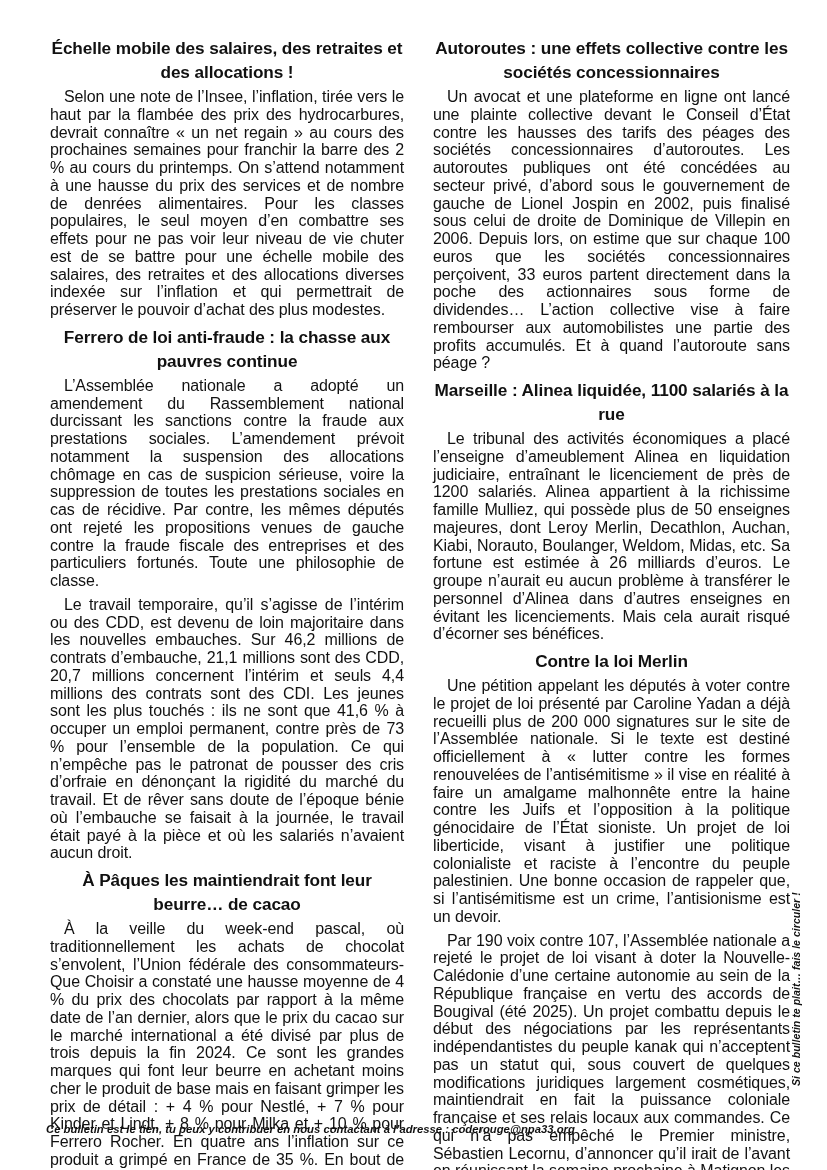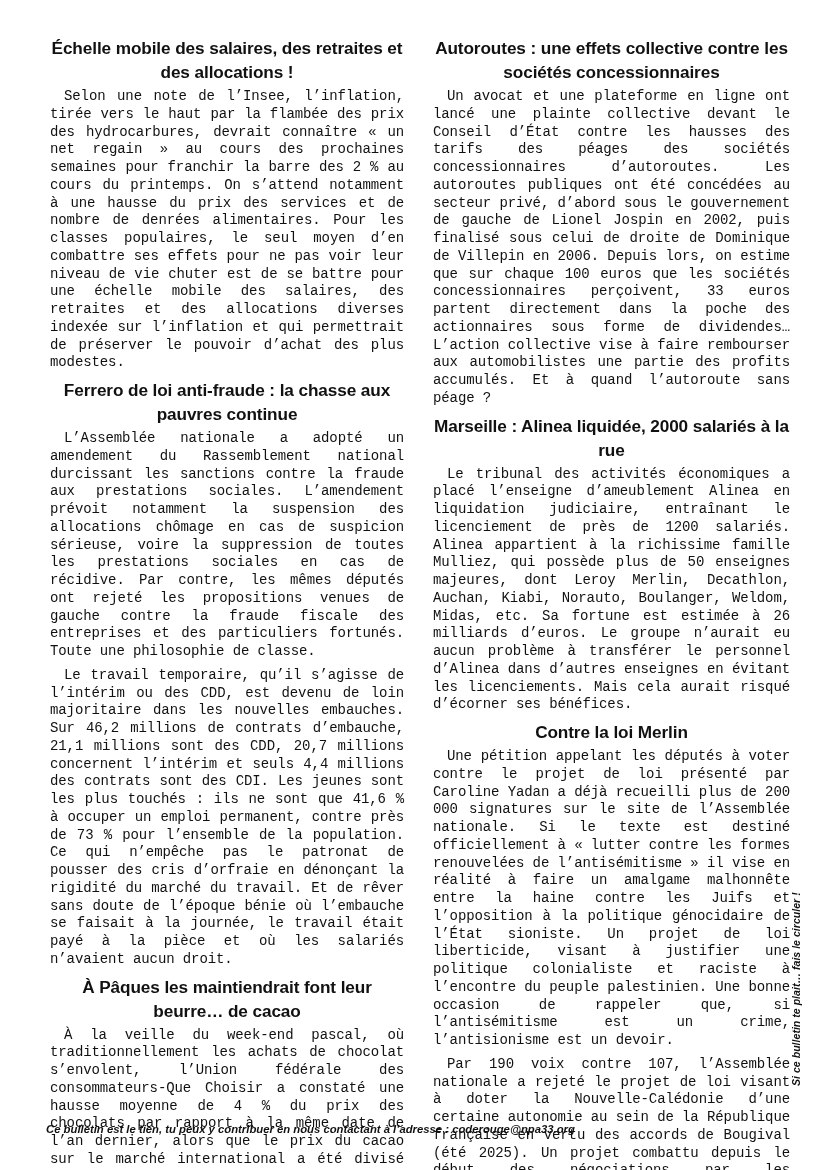--- a/index.html
+++ b/index.html
@@ -7,22 +7,22 @@
   .col { position: absolute; top: 36px; width: 354px; }
   .col.left { left: 50px; }
   .col.right { left: 433px; width: 357px; }
   .article { margin: 0; }
   h2 {
     font-family: "Liberation Sans", sans-serif;
     font-weight: bold; font-size: 17.2px; line-height: 24px;
     text-align: center; margin: 0 0 4px 0; letter-spacing: -0.1px;
   }
   p {
-    font-family: Liberation Mono, monospace;
-    font-size: 14px; line-height: 17.75px; text-align: justify;
+    font-family: Liberation Sans, sans-serif;
+    font-size: 16px; line-height: 17.75px; text-align: justify;
     margin: 0 0 6px 0; text-indent: 14px; letter-spacing: -0.1px;
   }
   .footer {
     position: absolute; left: 46px; top: 1123px;
     font-family: "Liberation Sans", sans-serif; font-style: italic; font-weight: bold;
     font-size: 11.3px; color: #111;
   }
   .side-note {
     position: absolute; left: 790px; top: 1086px;
     transform: rotate(-90deg); transform-origin: left top;
@@ -50,21 +50,21 @@
     <p>À la veille du week-end pascal, où traditionnellement les achats de chocolat s’envolent, l’Union fédérale des consommateurs-Que Choisir a constaté une hausse moyenne de 4 % du prix des chocolats par rapport à la même date de l’an dernier, alors que le prix du cacao sur le marché international a été divisé par plus de trois depuis la fin 2024. Ce sont les grandes marques qui font leur beurre en achetant moins cher le produit de base mais en faisant grimper les prix de détail : + 4 % pour Nestlé, + 7 % pour Kinder et Lindt, + 8 % pour Milka et + 10 % pour Ferrero Rocher. En quatre ans l’inflation sur ce produit a grimpé en France de 35 %. En bout de chaîne, ce sont bien évidemment les consommateurs qui sont chocolat</p>
   </div>
 </div>
 
 <div class="col right">
   <div class="article">
     <h2>Autoroutes : une effets collective contre les sociétés concessionnaires</h2>
     <p>Un avocat et une plateforme en ligne ont lancé une plainte collective devant le Conseil d’État contre les hausses des tarifs des péages des sociétés concessionnaires d’autoroutes. Les autoroutes publiques ont été concédées au secteur privé, d’abord sous le gouvernement de gauche de Lionel Jospin en 2002, puis finalisé sous celui de droite de Dominique de Villepin en 2006. Depuis lors, on estime que sur chaque 100 euros que les sociétés concessionnaires perçoivent, 33 euros partent directement dans la poche des actionnaires sous forme de dividendes… L’action collective vise à faire rembourser aux automobilistes une partie des profits accumulés. Et à quand l’autoroute sans péage ?</p>
   </div>
   <div class="article">
-    <h2>Marseille : Alinea liquidée, 2000 salariés à la rue</h2>
+    <h2>Marseille : Alinea liquidée, 1100 salariés à la rue</h2>
     <p>Le tribunal des activités économiques a placé l’enseigne d’ameublement Alinea en liquidation judiciaire, entraînant le licenciement de près de 1200 salariés. Alinea appartient à la richissime famille Mulliez, qui possède plus de 50 enseignes majeures, dont Leroy Merlin, Decathlon, Auchan, Kiabi, Norauto, Boulanger, Weldom, Midas, etc. Sa fortune est estimée à 26 milliards d’euros. Le groupe n’aurait eu aucun problème à transférer le personnel d’Alinea dans d’autres enseignes en évitant les licenciements. Mais cela aurait risqué d’écorner ses bénéfices.</p>
   </div>
   <div class="article">
     <h2>Contre la loi Merlin</h2>
     <p>Une pétition appelant les députés à voter contre le projet de loi présenté par Caroline Yadan a déjà recueilli plus de 200 000 signatures sur le site de l’Assemblée nationale. Si le texte est destiné officiellement à « lutter contre les formes renouvelées de l’antisémitisme » il vise en réalité à faire un amalgame malhonnête entre la haine contre les Juifs et l’opposition à la politique génocidaire de l’État sioniste. Un projet de loi liberticide, visant à justifier une politique colonialiste et raciste à l’encontre du peuple palestinien. Une bonne occasion de rappeler que, si l’antisémitisme est un crime, l’antisionisme est un devoir.</p>
   </div>
   <div class="article">
     <p>Par 190 voix contre 107, l’Assemblée nationale a rejeté le projet de loi visant à doter la Nouvelle-Calédonie d’une certaine autonomie au sein de la République française en vertu des accords de Bougival (été 2025). Un projet combattu depuis le début des négociations par les représentants indépendantistes du peuple kanak qui n’acceptent pas un statut qui, sous couvert de quelques modifications juridiques largement cosmétiques, maintiendrait en fait la puissance coloniale française et ses relais locaux aux commandes. Ce qui n’a pas empêché le Premier ministre, Sébastien Lecornu, d’annoncer qu’il irait de l’avant en réunissant la semaine prochaine à Matignon les partis néo-calédoniens favorables au texte. Le plus court chemin pour provoquer de nouveaux troubles sanglants sur le Caillou.</p>
   </div>
 </div>

